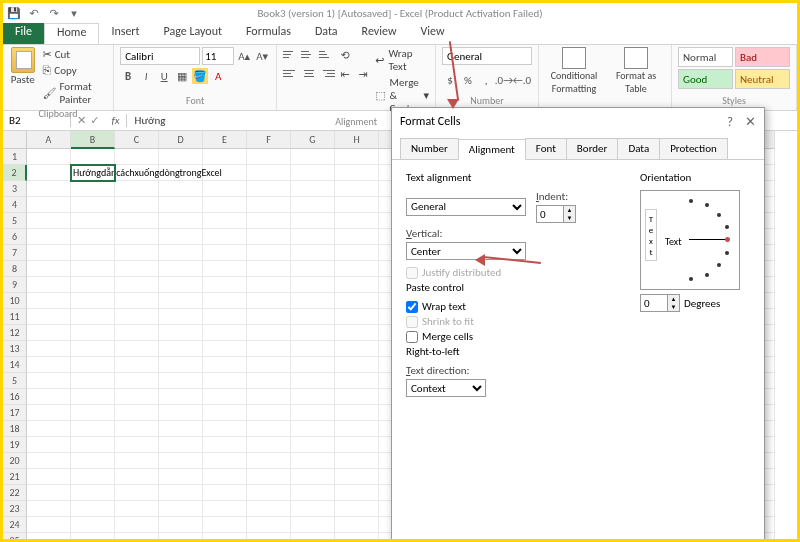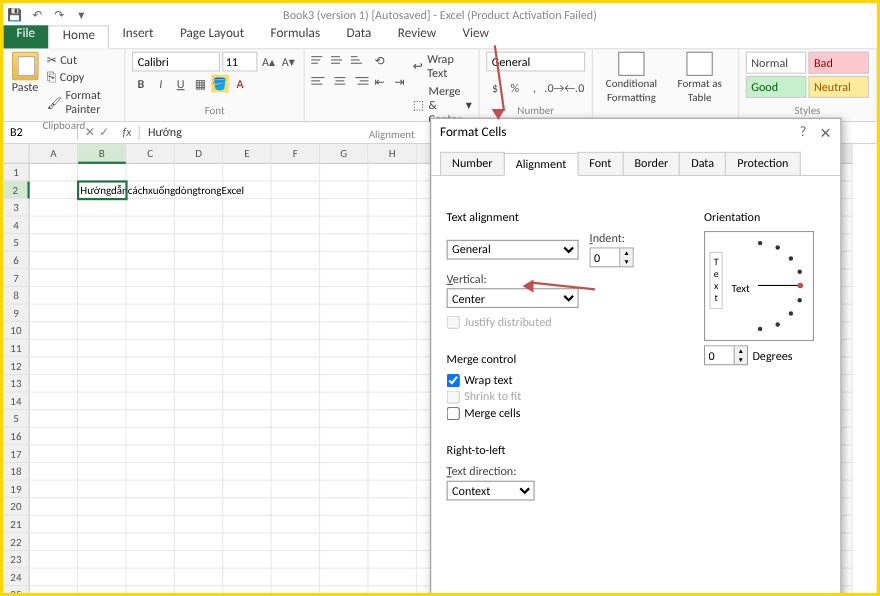--- a/index.html
+++ b/index.html
@@ -60,21 +60,21 @@
 .cell{width:44px;border-right:1px solid #e8e8e8;border-bottom:1px solid #e8e8e8;font-size:10px;padding-left:2px;overflow:visible;white-space:nowrap;line-height:16px}
 .cell.selected{outline:2px solid #217346;outline-offset:-1px;background:#fff;z-index:1;position:relative}
 .row-h.sel{background:#d4e8d4;border-right:2px solid #217346}
 .dialog{position:absolute;top:104px;left:388px;width:374px;height:472px;background:#fff;border:1px solid #999;box-shadow:2px 2px 8px rgba(0,0,0,.3);font-size:11px;z-index:10}
 .dialog-title{height:26px;display:flex;align-items:center;justify-content:space-between;padding:0 8px;font-size:12px}
 .dialog-title .dbuttons{display:flex;gap:12px;font-size:13px;color:#666}
 .dialog-tabs{display:flex;border-bottom:1px solid #ccc;padding-left:8px;padding-top:4px;gap:0}
 .dialog-tabs .dtab{padding:3px 10px;border:1px solid #ccc;border-bottom:none;background:#f4f4f4;font-size:11px;margin-right:-1px;position:relative}
 .dialog-tabs .dtab.active{background:#fff;border-bottom:1px solid #fff;top:1px;z-index:1}
 .dialog-body{padding:10px 14px;position:relative}
-.section-label{font-size:11px;margin-bottom:6px;margin-top:21px}
+.section-label{font-size:11px;margin-bottom:6px;margin-top:1px}
 .field-label{font-size:11px;color:#444;margin-bottom:2px}
 .field-label .ul{text-decoration:underline}
 .dlg-sel{border:1px solid #999;background:#fff;font-size:11px;height:18px;width:120px}
 .dlg-row{display:flex;align-items:center;gap:10px;margin-bottom:4px}
 .spinner{width:40px;height:18px;border:1px solid #999;display:flex}
 .spinner input{border:none;width:26px;font-size:11px;padding-left:3px}
 .spinner .spins{width:12px;display:flex;flex-direction:column;border-left:1px solid #999}
 .spinner .spins div{height:8px;font-size:6px;text-align:center;background:#f0f0f0;line-height:8px}
 .chk{display:flex;align-items:center;gap:4px;margin:2px 0;font-size:11px}
 .chk input{width:12px;height:12px}
@@ -844,21 +844,21 @@
             </div>
         </div>
       </div>
       <div class="field-label"><span class="ul">V</span>ertical:</div>
       <select class="dlg-sel"><option>Center</option></select>
       <div class="chk" style="margin-top:6px;color:#aaa">
           <input type="checkbox" disabled="" style="">
           <span>Justify distributed</span>
         </div>
 
-      <div class="section-label">Merge control</div>
+      <div class="section-label">Paste control</div>
       <div class="chk">
           <input type="checkbox" checked="" style="">
           <span><span class="ul">W</span>rap text</span>
         </div>
       <div class="chk" style="color:#aaa">
           <input type="checkbox" disabled="" style="">
           <span>Shrink to fit</span>
         </div>
       <div class="chk">
           <input type="checkbox" style="">

